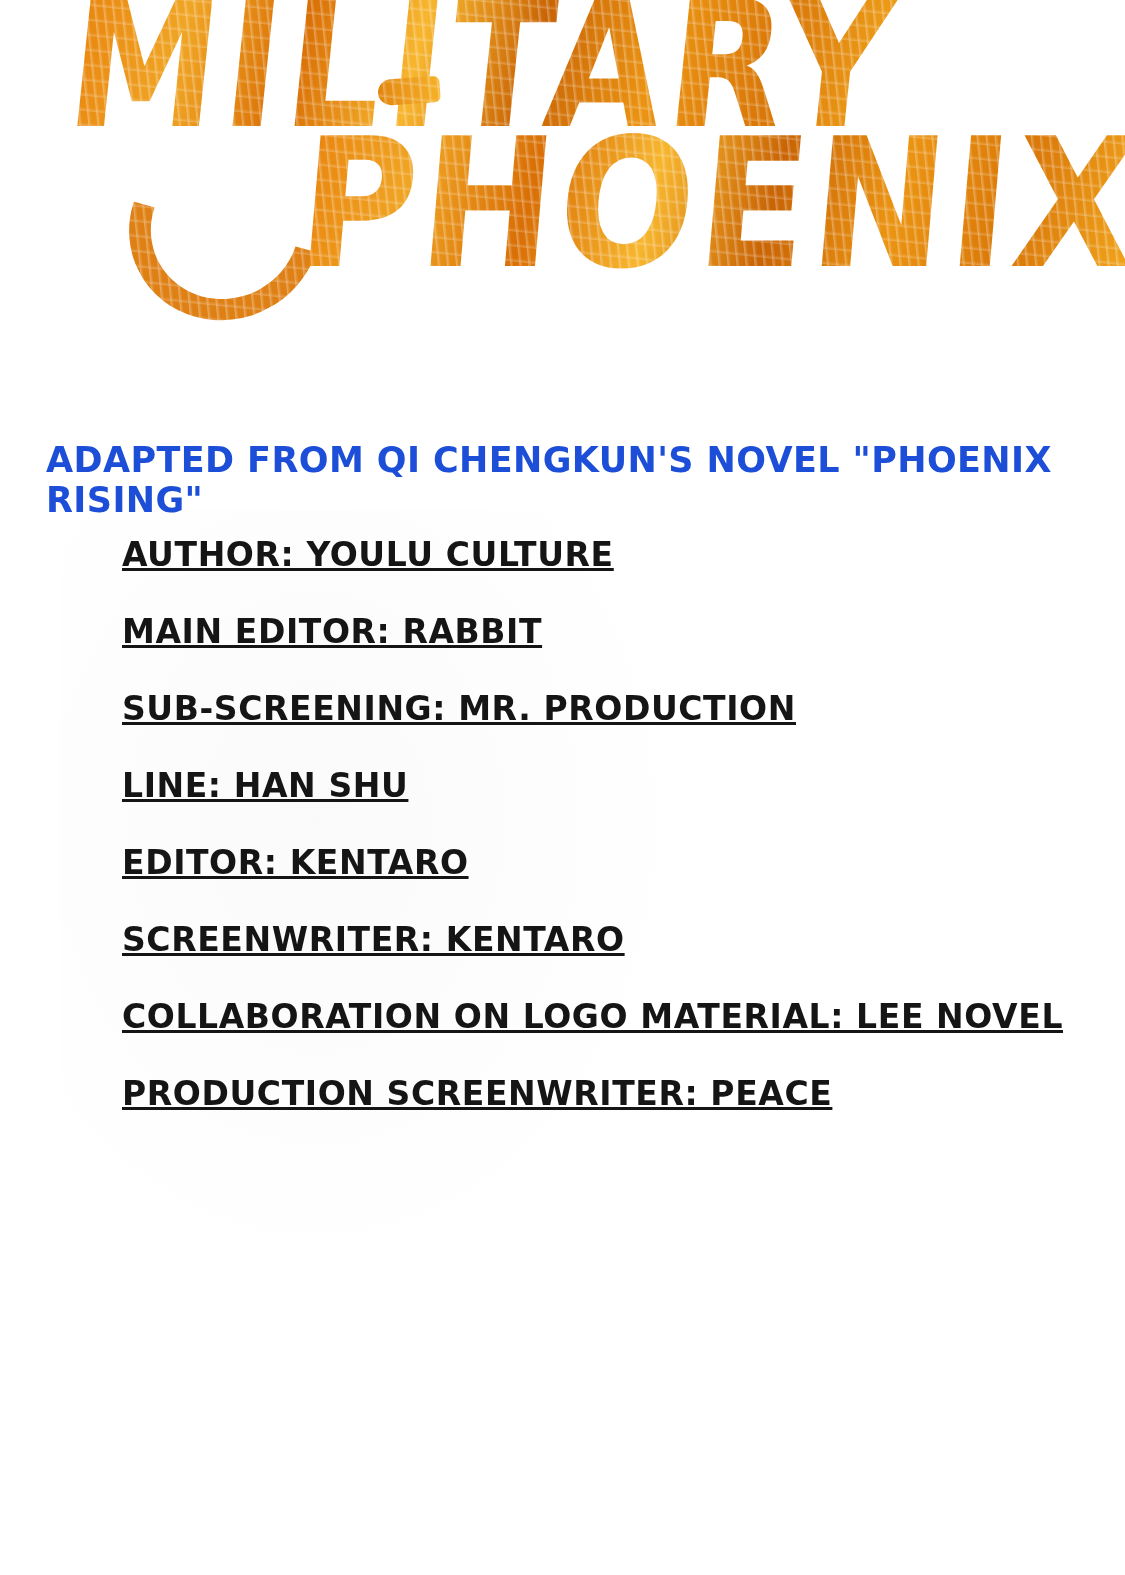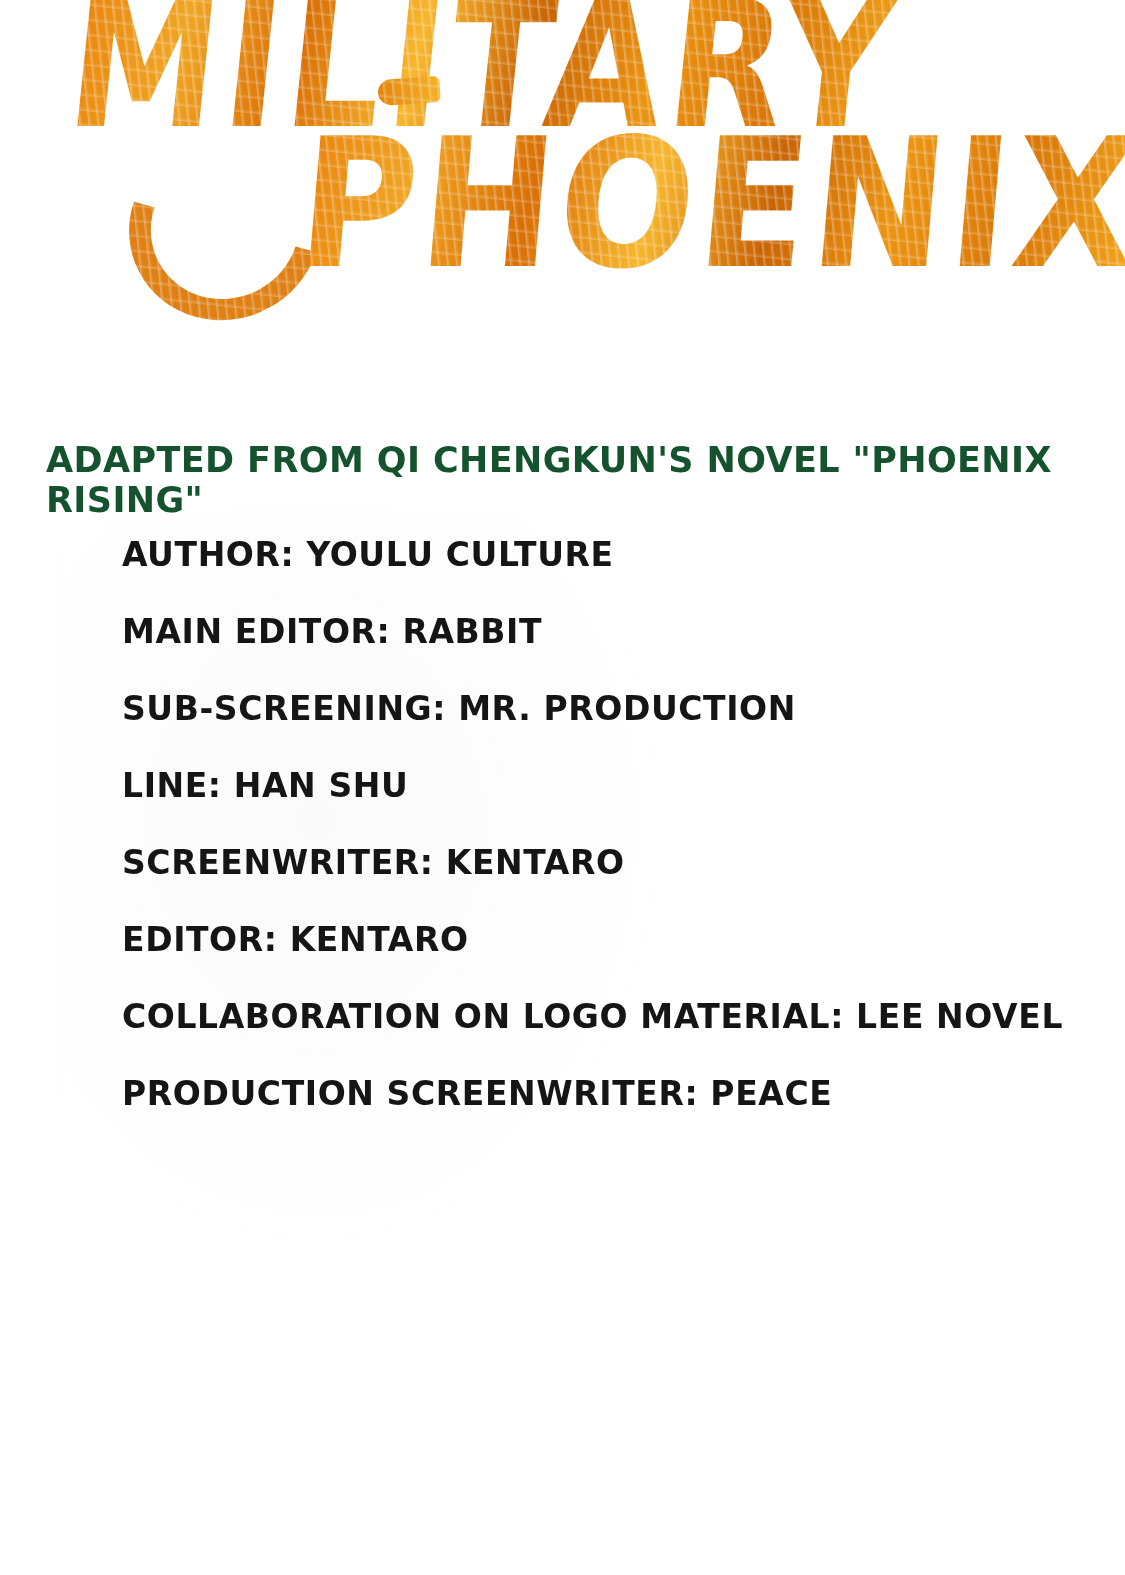--- a/index.html
+++ b/index.html
@@ -119,40 +119,41 @@
   }
 
   
   .subtitle {
     position: absolute;
     left: 46px;
     top: 440px;
     font-size: 35px;
     font-weight: 700;
     letter-spacing: 0.4px;
-    color: #14532d;
+    color: #1d4ed8;
     font-family: "DejaVu Sans", sans-serif;
   }
 
   .credits {
     position: absolute;
     left: 122px;
     top: 538px;
     width: 960px;
   }
 
   .credit-line {
     font-size: 33px;
     font-weight: 700;
     letter-spacing: 0.6px;
     line-height: 1.0;
     margin-bottom: 44px;
     color: #151515;
     font-family: "DejaVu Sans", sans-serif;
     white-space: nowrap;
+    text-decoration: underline;
   }
 
   
   .paper-smudge {
     position: absolute;
     left: 60px;
     top: 510px;
     width: 640px;
     height: 780px;
     background: radial-gradient(ellipse at 40% 40%, rgba(0,0,0,0.020), rgba(0,0,0,0) 70%);
@@ -175,19 +176,19 @@
 
   <div class="paper-smudge"></div>
 
   <div class="subtitle">ADAPTED FROM QI CHENGKUN'S NOVEL "PHOENIX RISING"</div>
 
   <div class="credits">
     <div class="credit-line">AUTHOR: YOULU CULTURE</div>
     <div class="credit-line">MAIN EDITOR: RABBIT</div>
     <div class="credit-line">SUB-SCREENING: MR. PRODUCTION</div>
     <div class="credit-line">LINE: HAN SHU</div>
+    <div class="credit-line">EDITOR: KENTARO</div>
     <div class="credit-line">SCREENWRITER: KENTARO</div>
-    <div class="credit-line">EDITOR: KENTARO</div>
     <div class="credit-line">COLLABORATION ON LOGO MATERIAL: LEE NOVEL</div>
     <div class="credit-line">PRODUCTION SCREENWRITER: PEACE</div>
   </div>
 
 </div>
 
 </body></html>

